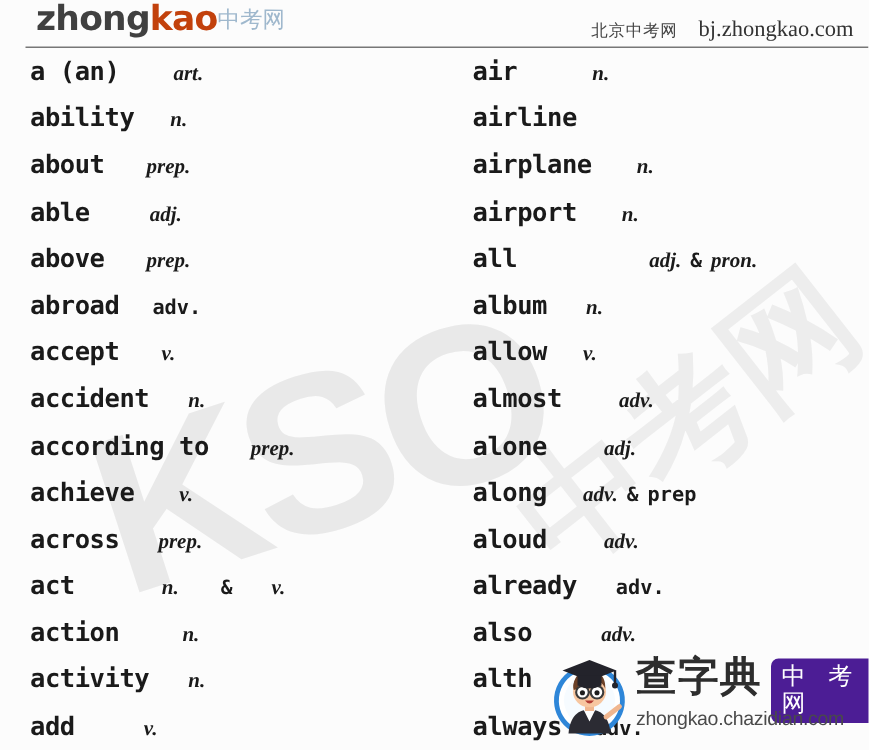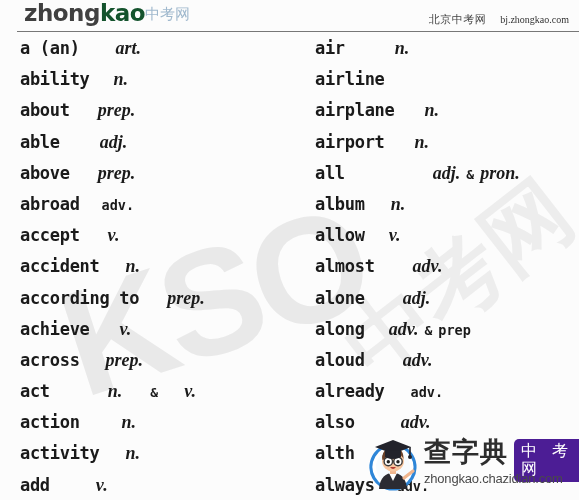--- a/index.html
+++ b/index.html
@@ -61,42 +61,42 @@
     left: 24px;
     top: 1px;
     font-size: 23px;
     font-weight: bold;
     letter-spacing: -0.5px;
     font-family: "DejaVu Sans", sans-serif;
     white-space: nowrap;
     line-height: 24px;
   }
   .logo .l-a { color: #404040; }
-  .logo .l-c { color: #14532d; }
+  .logo .l-c { color: #c2410c; }
   .logo .l-cn {
     color: #9fb8cd;
     font-size: 15px;
     font-weight: normal;
     letter-spacing: 0px;
     vertical-align: 2px;
   }
   .header-right {
     position: absolute;
     right: 10px;
     top: 12px;
     font-size: 11px;
     color: #444;
     white-space: nowrap;
     font-family: "DejaVu Sans", sans-serif;
   }
   .header-right .hr-cn { letter-spacing: 0.5px; }
   .header-right .hr-url {
     margin-left: 14px;
     font-family: "Liberation Serif", serif;
-    font-size: 10px;
+    font-size: 15px;
     color: #333;
   }
   .header-rule {
     position: absolute;
     left: 17px;
     right: 0px;
     top: 31px;
     height: 1px;
     background: #777;
     z-index: 3;
@@ -128,21 +128,21 @@
   .word {
     font-family: "DejaVu Sans Mono", monospace;
     font-weight: bold;
     font-size: 17px;
     letter-spacing: -0.3px;
   }
   .pos {
     font-family: "Liberation Serif", serif;
     font-style: italic;
     font-weight: bold;
-    font-size: 18px;
+    font-size: 14px;
     color: #1a1a1a;
   }
   .pos.upright {
     font-style: normal;
     font-family: "DejaVu Sans Mono", monospace;
     font-size: 13.5px;
     font-weight: bold;
   }
   .amp {
     font-family: "DejaVu Sans Mono", monospace;

